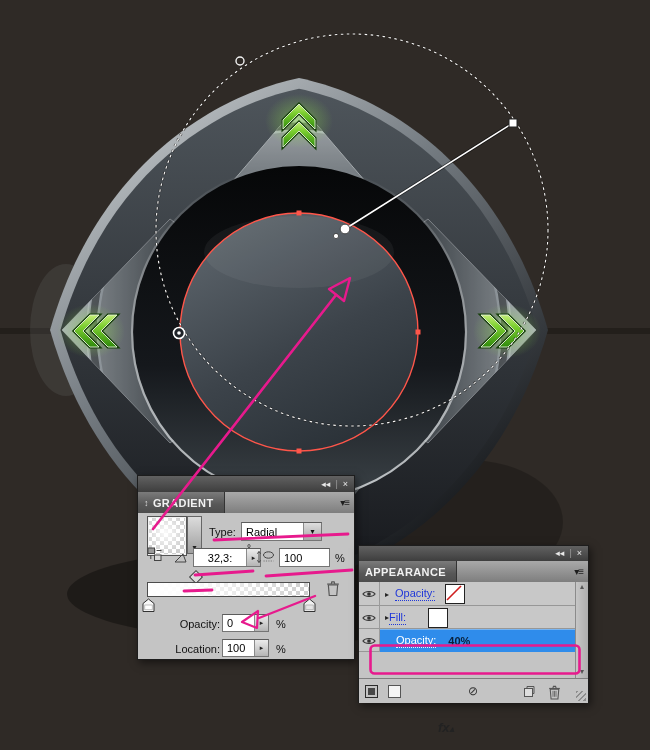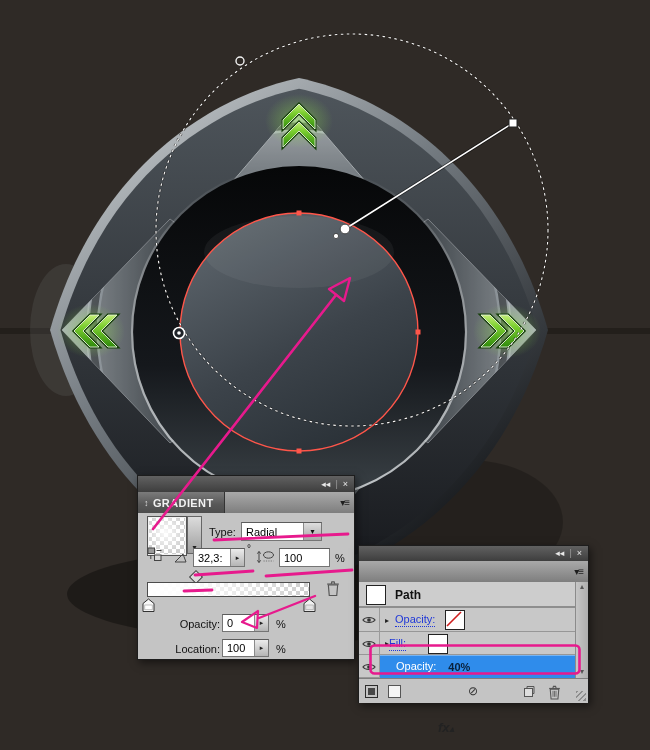--- a/index.html
+++ b/index.html
@@ -243,21 +243,21 @@
       </div>
 
       <svg class="icobtn" style="left:9px;top:34px;" width="17" height="15" viewBox="0 0 17 15">
         <rect x="1" y="1" width="6.5" height="5.5" fill="#9a9a9a" stroke="#444"></rect>
         <rect x="7.5" y="8" width="6.5" height="5.5" fill="#d8d8d8" stroke="#444"></rect>
         <path d="M9.5 3.5h5M3.8 8v4" stroke="#444" fill="none"></path>
       </svg>
       <svg class="icobtn" style="left:36px;top:40px;" width="13" height="10" viewBox="0 0 13 10">
         <path d="M1 9 L12 9 L9 1 Z" fill="none" stroke="#444"></path>
       </svg>
-      <div class="field" style="left:55px;top:35px;width:52px;height:19px;">
+      <div class="field" style="left:55px;top:35px;width:68px;height:19px;text-align:center;">
         <span class="val">32,3:</span>
         <span class="stepper">▸</span>
       </div>
       <div class="lbl" style="left:109px;top:30px;font-size:10px;">°</div>
       <svg class="icobtn" style="left:118px;top:37px;" width="20" height="14" viewBox="0 0 20 14">
         <path d="M3 1.5v11M3 1.5l-1.7 2.2M3 1.5l1.7 2.2M3 12.5l-1.7-2.2M3 12.5l1.7-2.2" stroke="#444" fill="none"></path>
         <ellipse cx="12.5" cy="5" rx="5" ry="3.2" fill="#c0c0c0" stroke="#444"></ellipse>
         <path d="M7.5 11h10" stroke="#777" stroke-dasharray="1.2 1.2"></path>
       </svg>
       <div class="field" style="left:141px;top:35px;width:51px;height:19px;">
@@ -298,31 +298,30 @@
     </div>
   </div>
 
   <div class="panel" style="left:358px;top:545px;width:231px;">
     <div class="cbar" style="height:16px;">
       <span>◂◂</span>
       <span class="bar-div">|</span>
       <span>×</span>
     </div>
     <div class="tabs">
+      <div class="tab">
+        <span>APPEARANCE</span>
+      </div>
       <div class="tabrest">
         <span>▾≡</span>
       </div>
     </div>
     <div class="pbody" style="height:121px;padding:0;">
       <div class="ap-list" style="height:96px;">
 
-        <div class="ap-row" style="height:26px;background:#cdcdcd;box-shadow:inset 0 -2px 0 #8e8e8e;padding-right:13px;">
-          <div class="sqswatch" style="margin-left:7px;"></div>
-          <span style="margin-left:9px;font-size:12px;font-weight:bold;color:#111;">Path</span>
-        </div>
 
         <div class="ap-row" style="height:24px;padding-right:13px;">
           <div class="eyecell">
             <svg width="14" height="10" viewBox="0 0 16 10">
               <path d="M1 5C4 1.2 12 1.2 15 5C12 8.8 4 8.8 1 5Z" fill="none" stroke="#333" stroke-width="1.2"></path>
               <circle cx="8" cy="5" r="2.1" fill="#333"></circle>
             </svg>
           </div>
           <span class="expander">▸</span>
           <span class="bluelink" style="margin-left:6px;">Opacity:</span>

